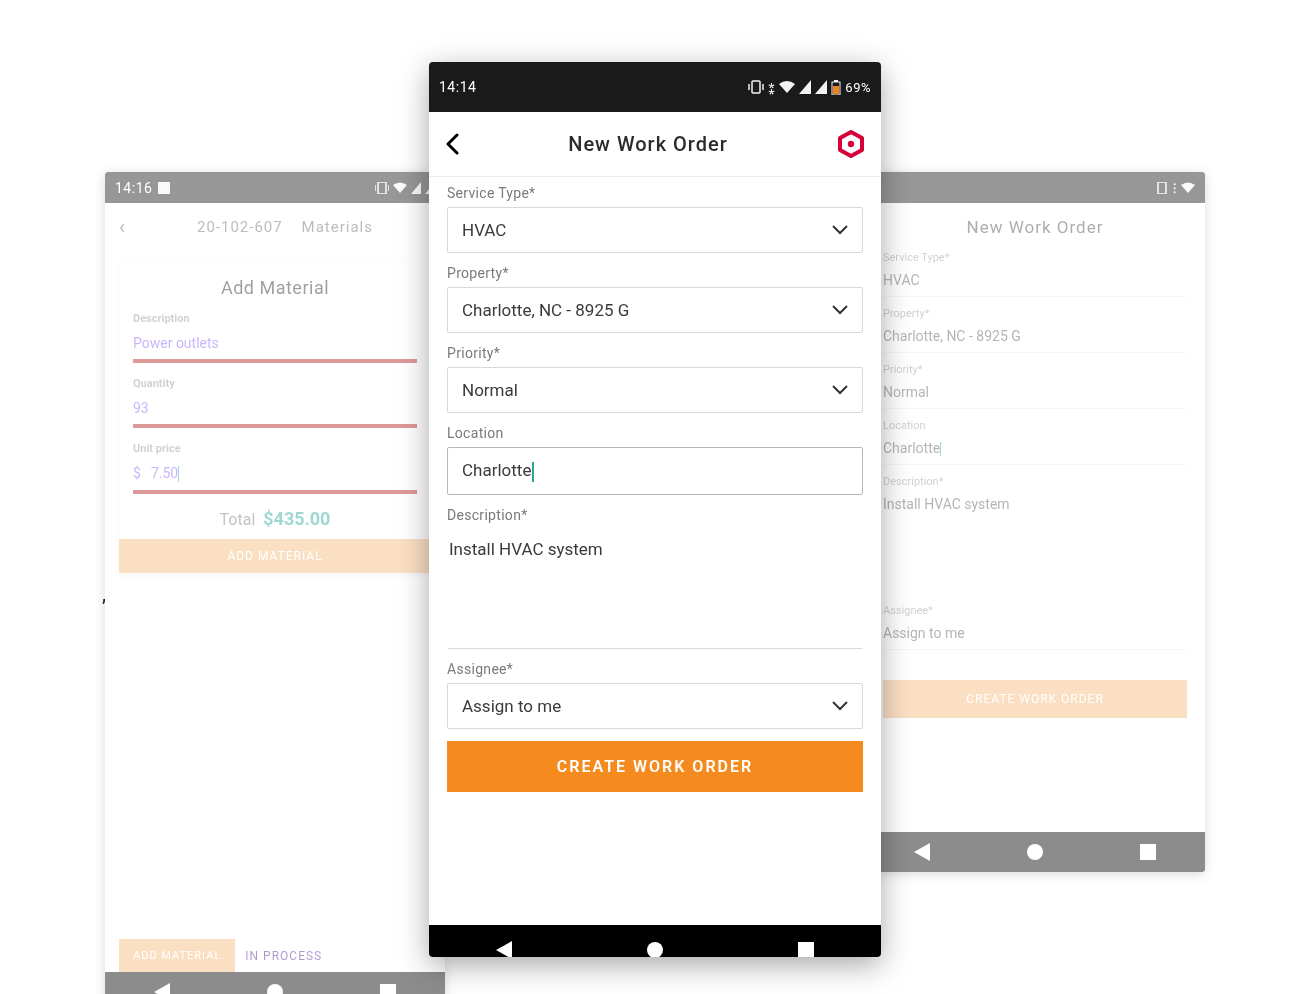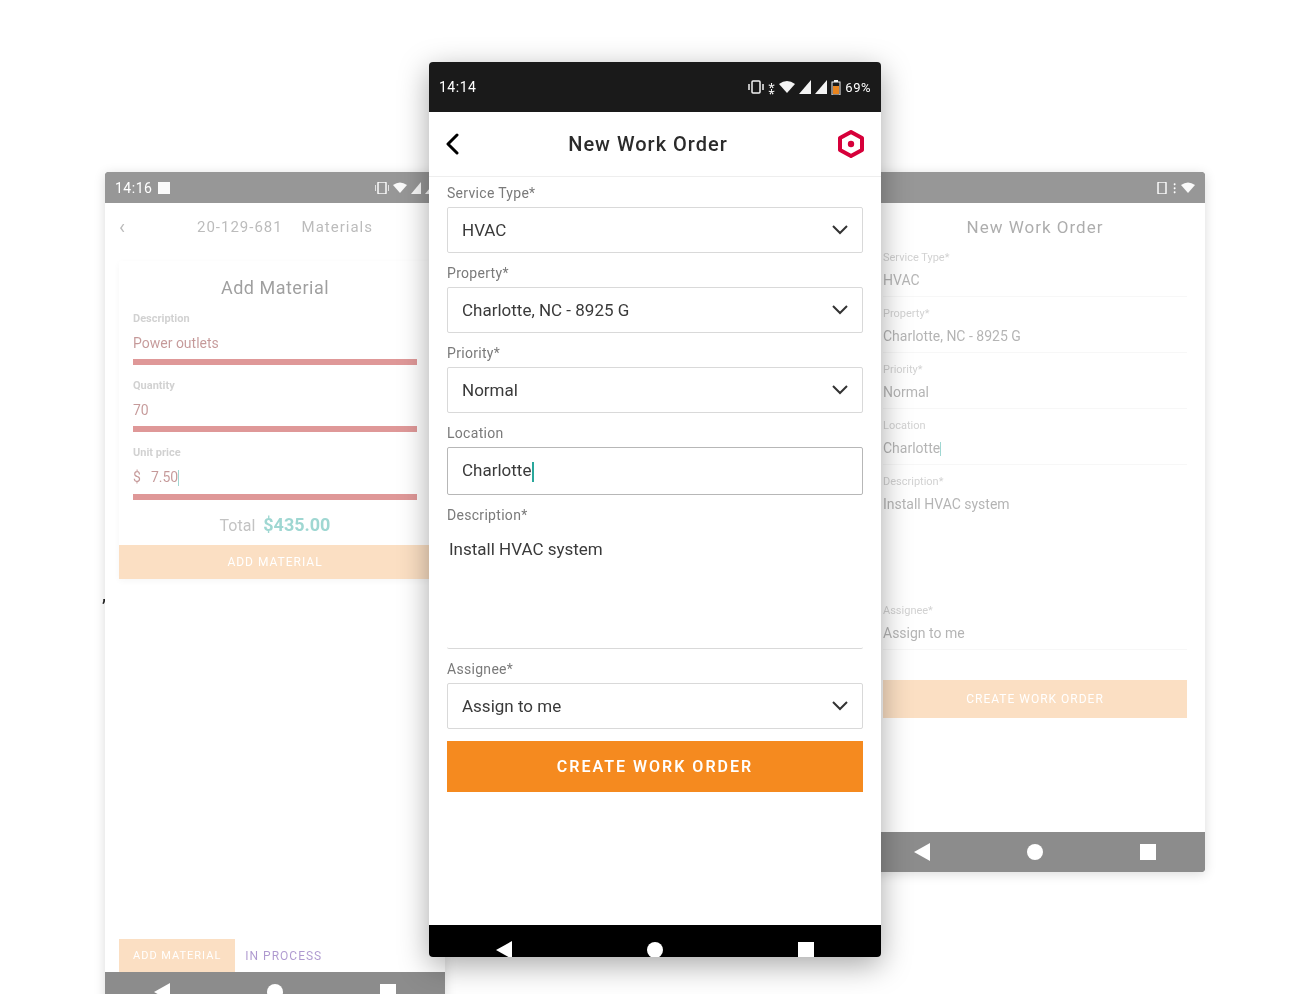--- a/index.html
+++ b/index.html
@@ -96,21 +96,21 @@
   }
   .bg-left .header .back{font-size:20px;}
   .bg-left .header .title{flex:1;text-align:center;font-size:15px;letter-spacing:1px;}
   .bg-left .msg{padding:0 14px;color:#8a8a8a;font-size:13px;line-height:1.5;}
   .bg-left .card{
     margin:10px 14px 0; background:#fff; padding:16px 14px 0;
     box-shadow:0 2px 6px rgba(0,0,0,0.08); border-radius:2px;
   }
   .bg-left .card h3{margin:0 0 14px;color:#2b2b2b;text-align:center;font-weight:400;font-size:18px;letter-spacing:0.5px;}
   .bg-left .label{font-size:11px;color:#9a9a9a;margin-bottom:4px;font-weight:bold;}
-  .bg-left .field{border-bottom:6px solid #b91c1c;padding:6px 0 8px;margin-bottom:14px;color:#7f1d1d;font-size:14px;}
+  .bg-left .field{border-bottom:4px solid #b91c1c;padding:6px 0 8px;margin-bottom:14px;color:#8b5cf6;font-size:14px;}
   .bg-left .price-row{display:flex;gap:10px;align-items:baseline;}
   .bg-left .total{text-align:center;color:#7a7a7a;margin:10px 0;}
   .bg-left .total b{color:var(--teal);font-weight:700;font-size:18px;}
   .bg-left .btn-wide{background:var(--orange-light);color:#fff;text-align:center;padding:10px;font-size:12px;letter-spacing:1px;margin:0 -14px;}
   .bg-left .bottom-actions{position:absolute;bottom:40px;left:0;right:0;display:flex;gap:10px;padding:0 14px;align-items:center;}
   .bg-left .chip{background:var(--orange-light);color:#fff;font-size:11px;padding:10px 14px;letter-spacing:1px;}
   .bg-left .inproc{color:#4c1d95;font-size:12px;letter-spacing:1px;}
 
   
   .phone.bg-right {
@@ -214,31 +214,31 @@
             <path d="M0 12 L10 12 L10 0 Z" fill="#fff"></path>
           </svg>
         <svg class="sicon" width="10" height="12">
             <path d="M0 12 L10 12 L10 0 Z" fill="#fff"></path>
           </svg>
       </div>
     </div>
     <div class="header">
       <span class="back">‹</span>
       <span class="title">
-        <span>20-129-681</span>
+        <span>20-102-607</span>
         &nbsp;&nbsp;
         <span>Materials</span>
       </span>
     </div>
     <div class="card">
       <h3>Add Material</h3>
       <div class="label">Description</div>
       <div class="field">Power outlets</div>
       <div class="label">Quantity</div>
-      <div class="field">70</div>
+      <div class="field">93</div>
       <div class="label">Unit price</div>
       <div class="field price-row">
         <span>$</span>
         <span style="position:relative;">
           <span>7.50</span><span class="cursor" style="display:inline-block;width:1px;height:16px;background:#2aa79b;vertical-align:middle;"></span>
         </span>
       </div>
       <div class="total">
         <span>Total</span>&nbsp;
         <b>$435.00</b>

